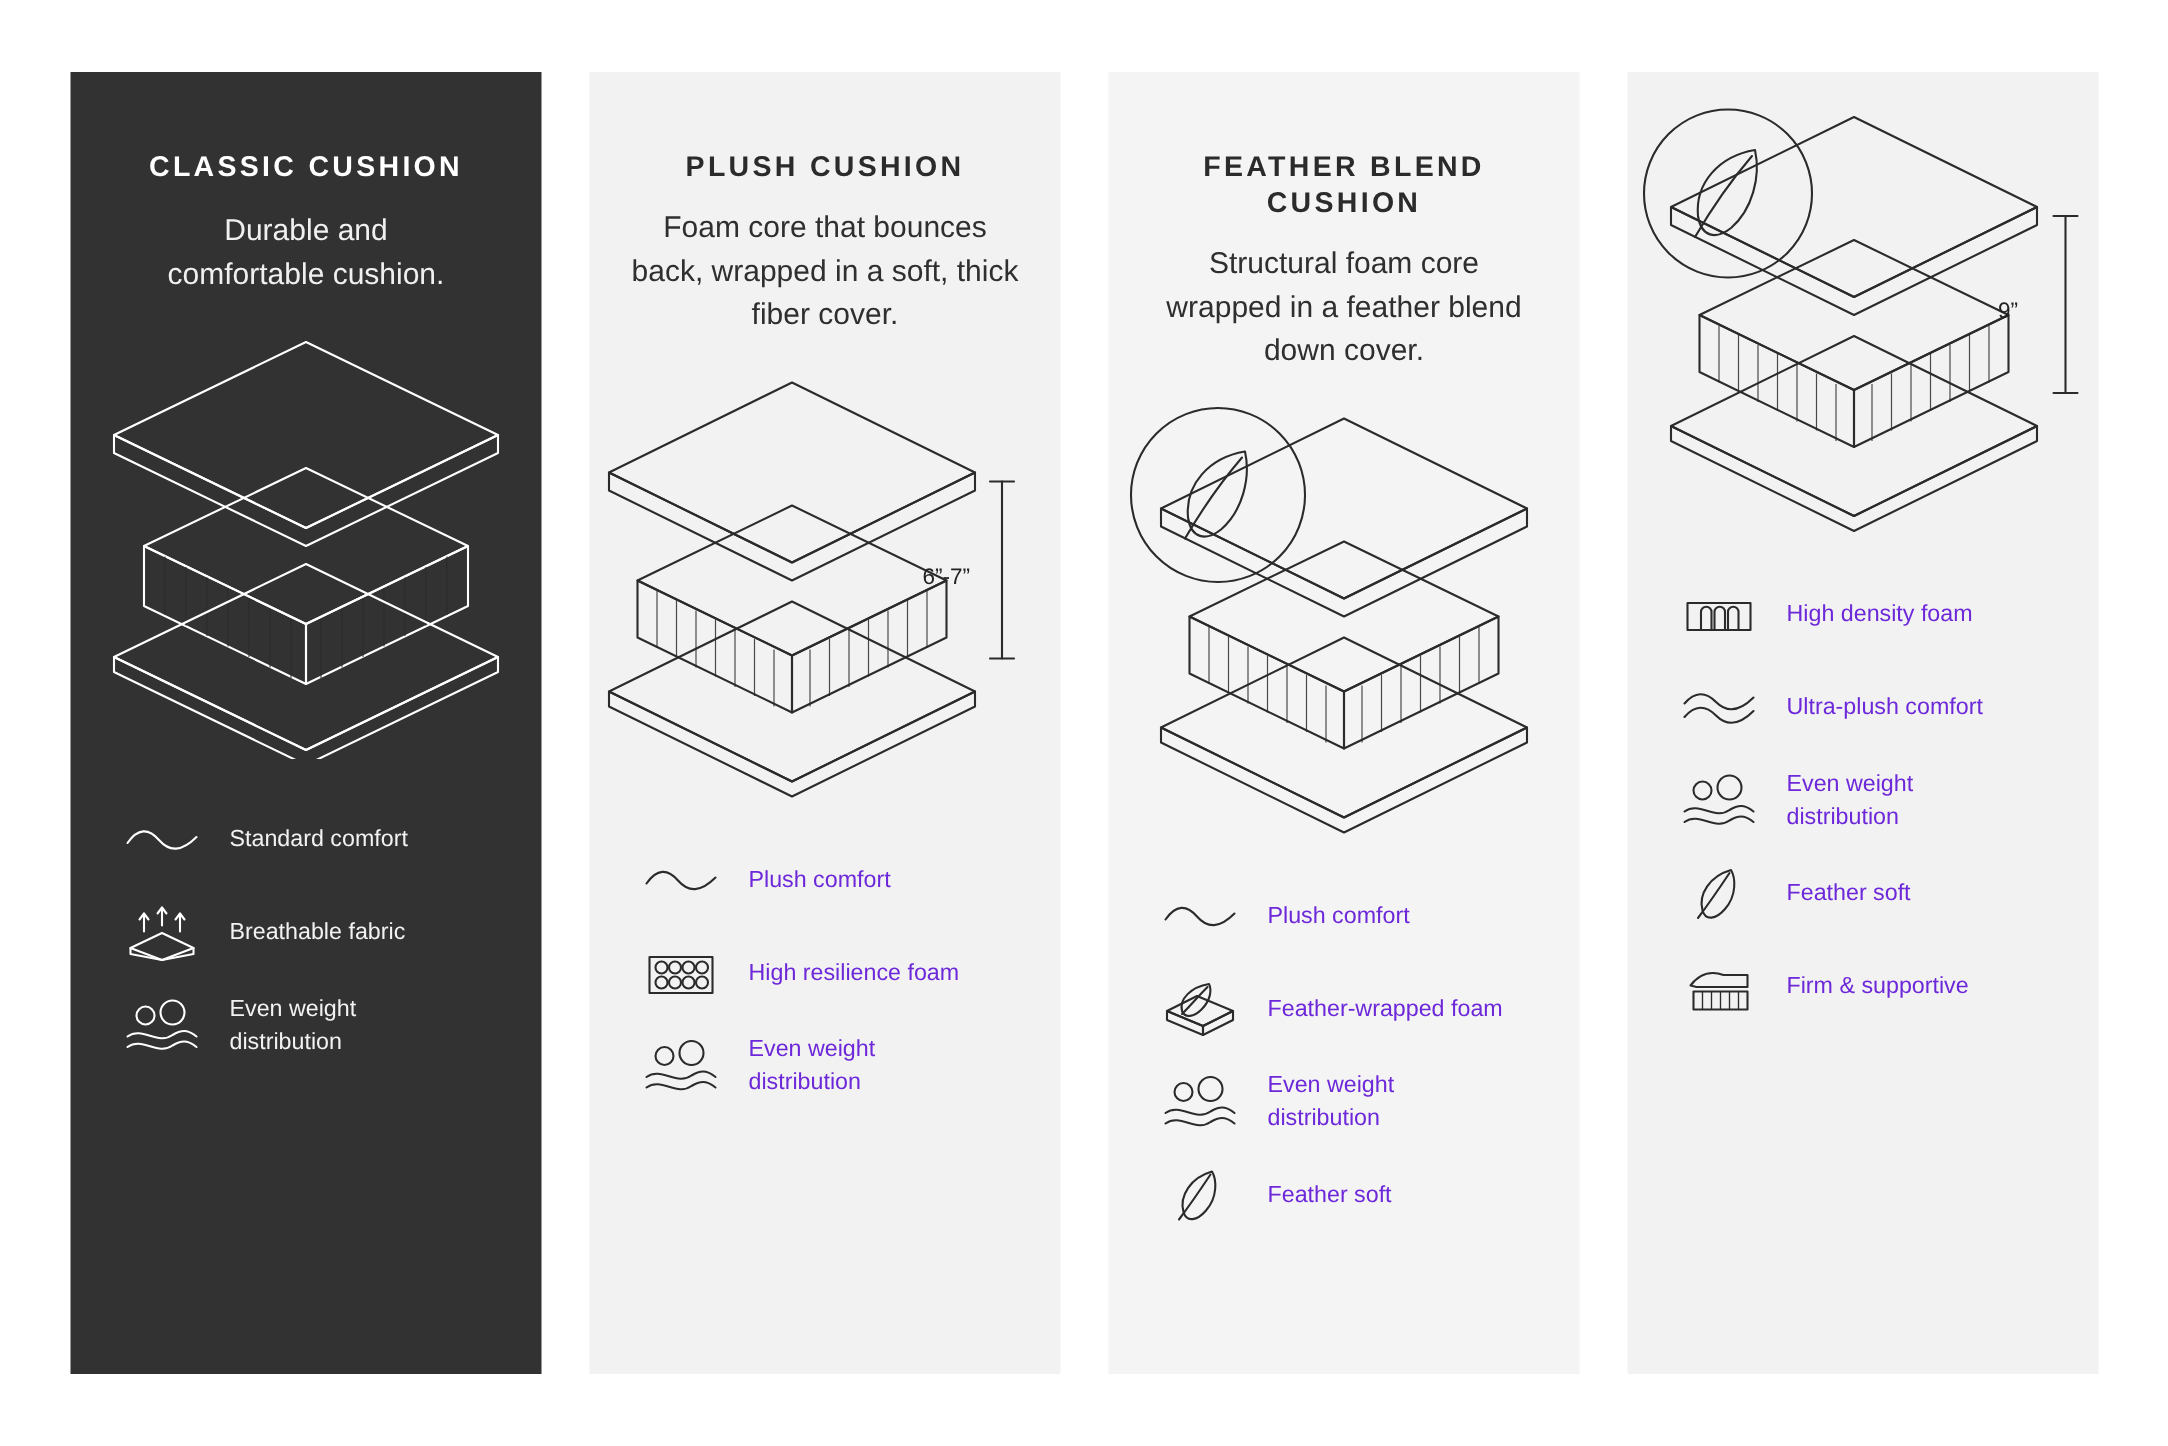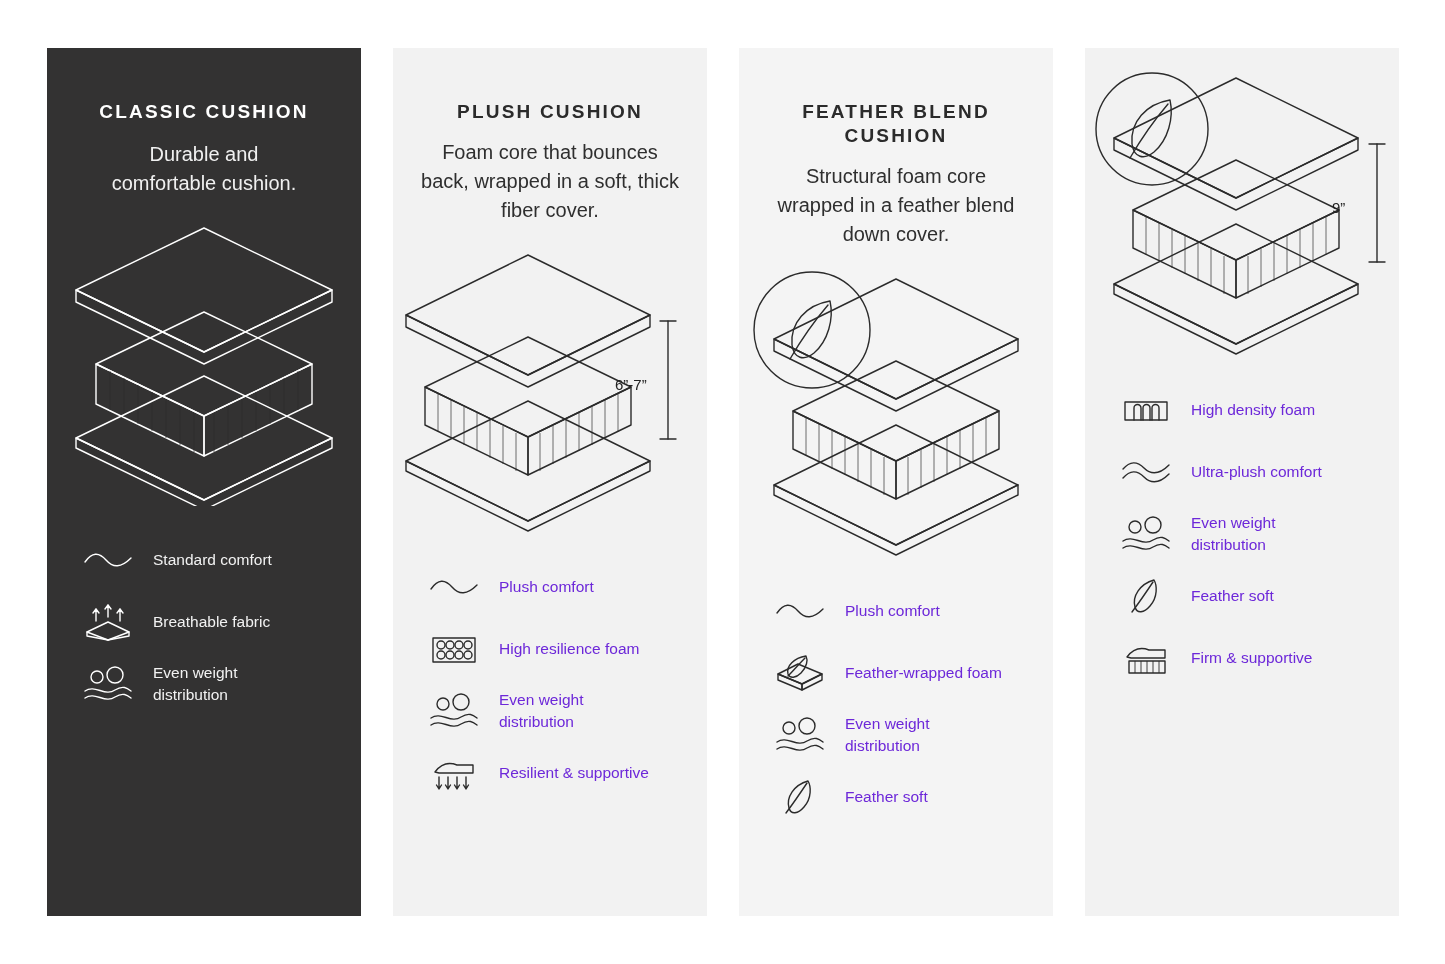--- a/index.html
+++ b/index.html
@@ -287,32 +287,20 @@
           <span class="ficon">
             <svg width="54" height="40" viewBox="0 0 54 40">
               <circle class="stroke" cx="16" cy="13" r="6"></circle>
               <circle class="stroke" cx="34" cy="11" r="8"></circle>
               <path class="stroke" d="M4 27 C14 20, 24 33, 34 26 C42 21, 46 24, 50 27"></path>
               <path class="stroke" d="M4 34 C14 27, 24 40, 34 33 C42 28, 46 31, 50 34"></path>
             </svg>
           </span>
           <span class="ftext">Even weight distribution</span>
         </li>
-        <li class="feature">
-          <span class="ficon">
-            <svg width="54" height="42" viewBox="0 0 54 42">
-              <path class="stroke" d="M8 20 C14 12, 22 10, 30 13 L46 13 L46 21 L12 21 Z"></path>
-              <path class="stroke" d="M12 25 L12 37 M12 37 L9.5 33 M12 37 L14.5 33"></path>
-              <path class="stroke" d="M21 25 L21 37 M21 37 L18.5 33 M21 37 L23.5 33"></path>
-              <path class="stroke" d="M30 25 L30 37 M30 37 L27.5 33 M30 37 L32.5 33"></path>
-              <path class="stroke" d="M39 25 L39 37 M39 37 L36.5 33 M39 37 L41.5 33"></path>
-            </svg>
-          </span>
-          <span class="ftext">Resilient &amp; supportive</span>
-        </li>
       </ul>
     </section>
 
     <section class="card light-alt">
       <div class="card-head">
         <h2 class="card-title">FEATHER BLEND CUSHION</h2>
         <p class="card-sub">Structural foam core wrapped in a feather blend down cover.</p>
       </div>
 
       <div class="diagram">

